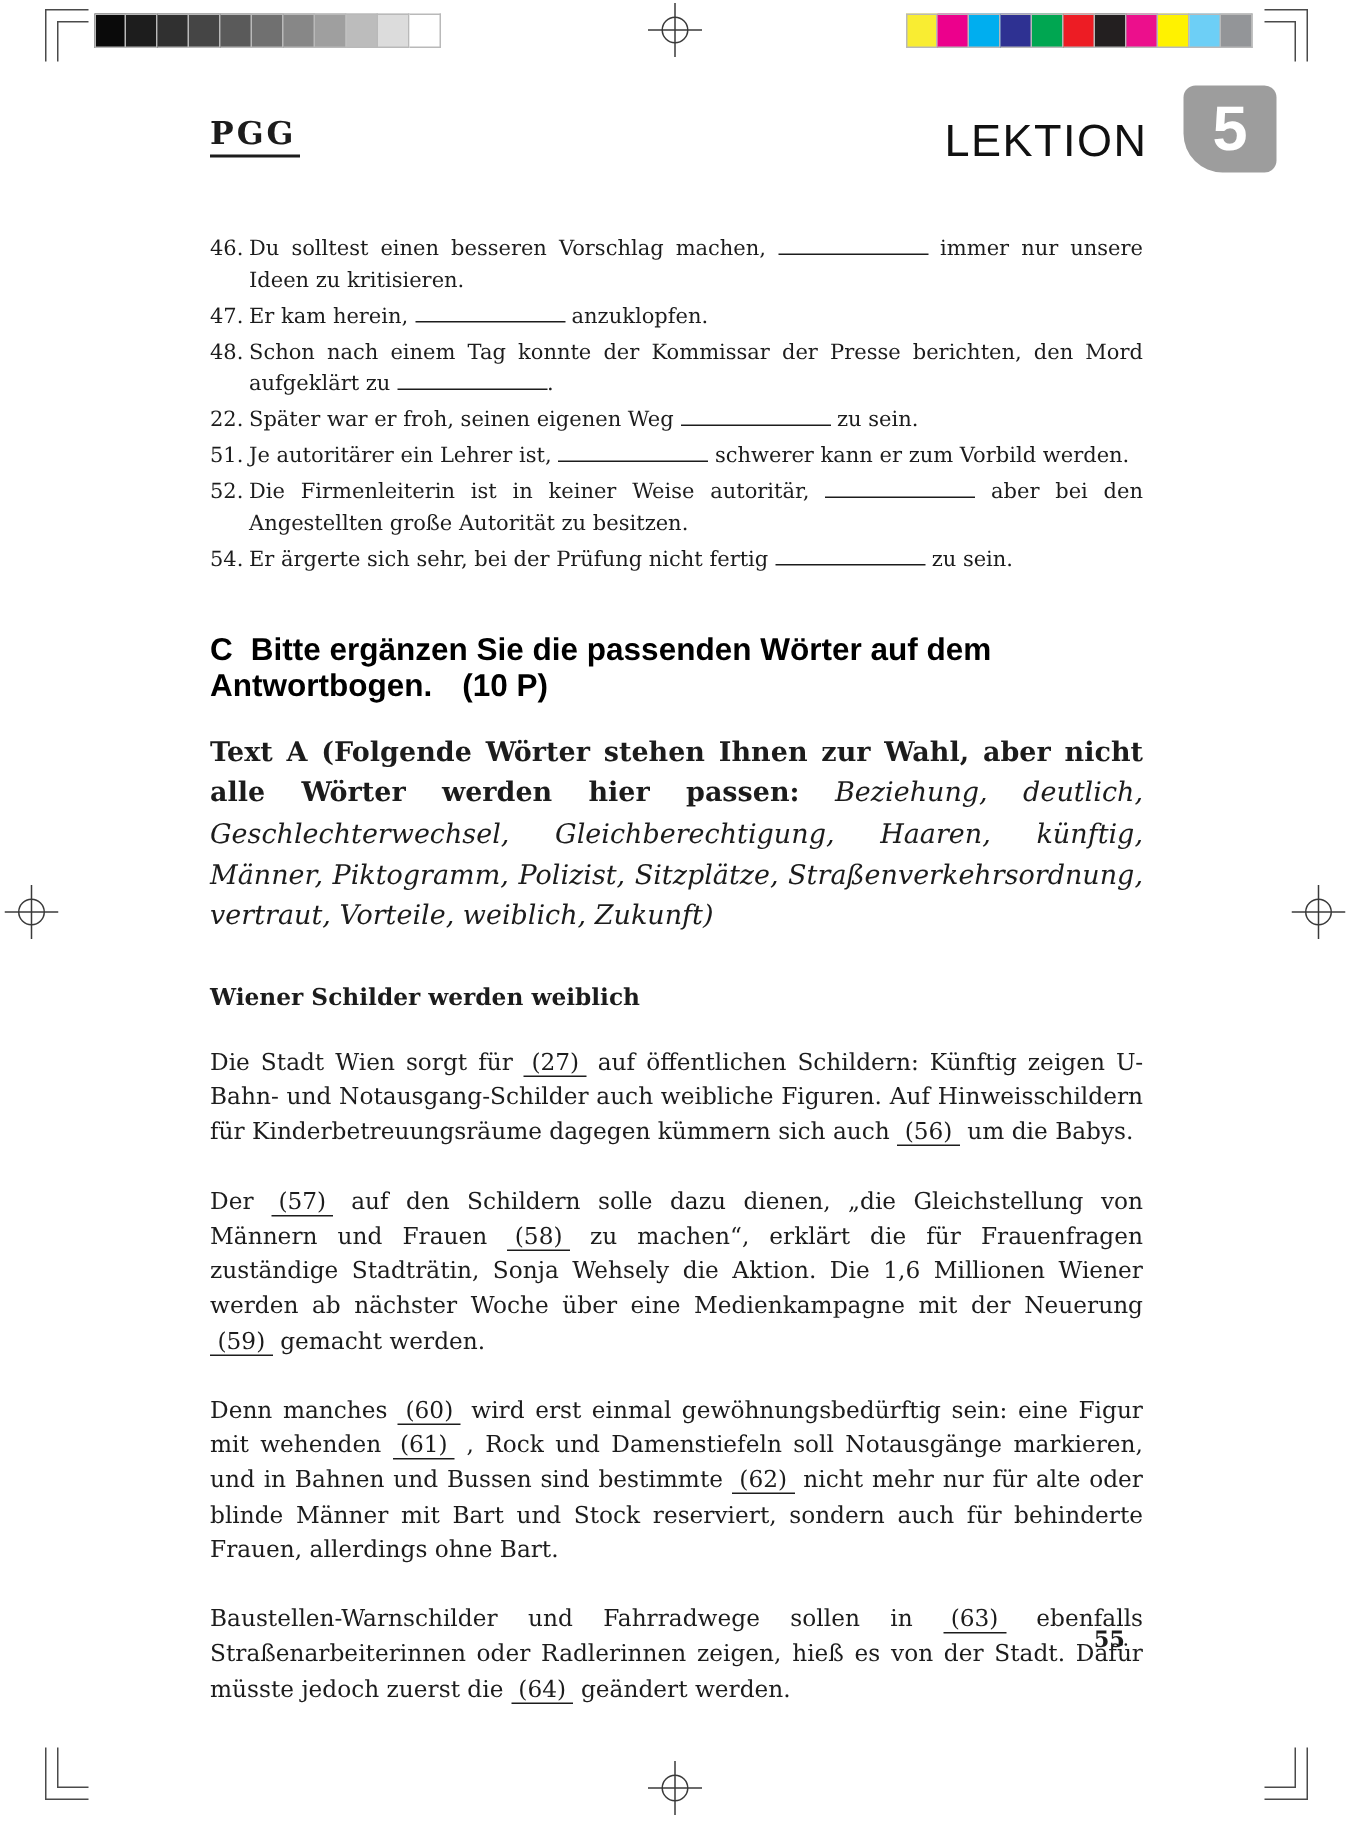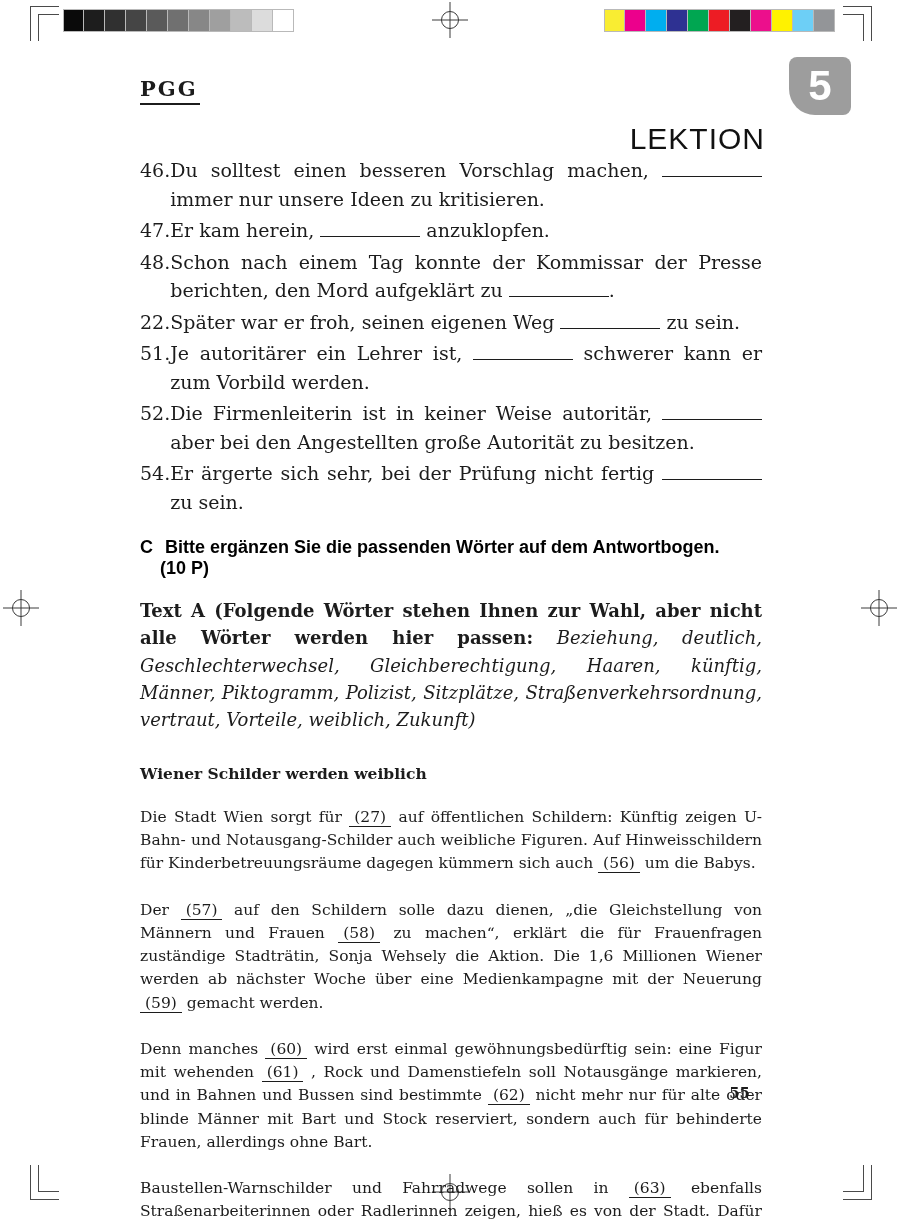--- a/index.html
+++ b/index.html
@@ -32,50 +32,50 @@
 
   
   .logo {
     position:absolute; left:140px; top:76px;
     font-size:21px; font-weight:bold; letter-spacing:2px;
     border-bottom:2px solid #1c1c1c; padding:0 2px 2px 0;
   }
   .lektion-label {
     position:absolute; right:135px; top:78px;
     font-family:"Liberation Sans", sans-serif; font-size:30px; letter-spacing:1px;
-    color:#111; font-weight:500;margin-top:44px;
+    color:#111; font-weight:500;
   }
   .lektion-box {
     position:absolute; left:789px; top:57px; width:62px; height:58px;
     background:#9d9d9d; border-radius:8px 8px 8px 26px;
     display:flex; align-items:center; justify-content:center;
   }
   .lektion-box span {
     color:#ffffff; font-family:"Liberation Sans", sans-serif;
     font-size:42px; font-weight:bold; line-height:1;
   }
 
   
   .content { position:absolute; left:140px; top:156px; width:622px; }
 
-  .ex-item { display:flex; font-size:19px; line-height:1.5; margin-bottom:3px;justify-content:flex-end; }
+  .ex-item { display:flex; font-size:14px; line-height:1.5; margin-bottom:3px;justify-content:flex-end; }
   .ex-num  { flex:0 0 26px; }
   .ex-text { flex:1; text-align:justify; }
 
   .blank {
     display:inline-block; width:100px; height:0.85em;
     border-bottom:1px solid #1c1c1c;
   }
   .gap {
     white-space:nowrap; border-bottom:1px solid #1c1c1c; padding:0 5px;
   }
 
   .section-c {
-    margin-top:21px; font-family:"Liberation Sans", sans-serif;
-    font-size:18px; font-weight:bold; color:#000;
+    margin-top:38px; font-family:"Liberation Sans", sans-serif;
+    font-size:21px; font-weight:bold; color:#000;
   }
   .section-c .lbl { margin-right:12px; }
   .section-c .pts { margin-left:20px; }
 
   .text-a { margin-top:18px; font-size:18px; line-height:1.52; text-align:justify; }
   .text-a .bold-part { font-weight:bold; }
   .text-a .italic-part { font-style:italic; }
 
   .article-title { margin-top:30px; font-size:15.5px; font-weight:bold; }
 

